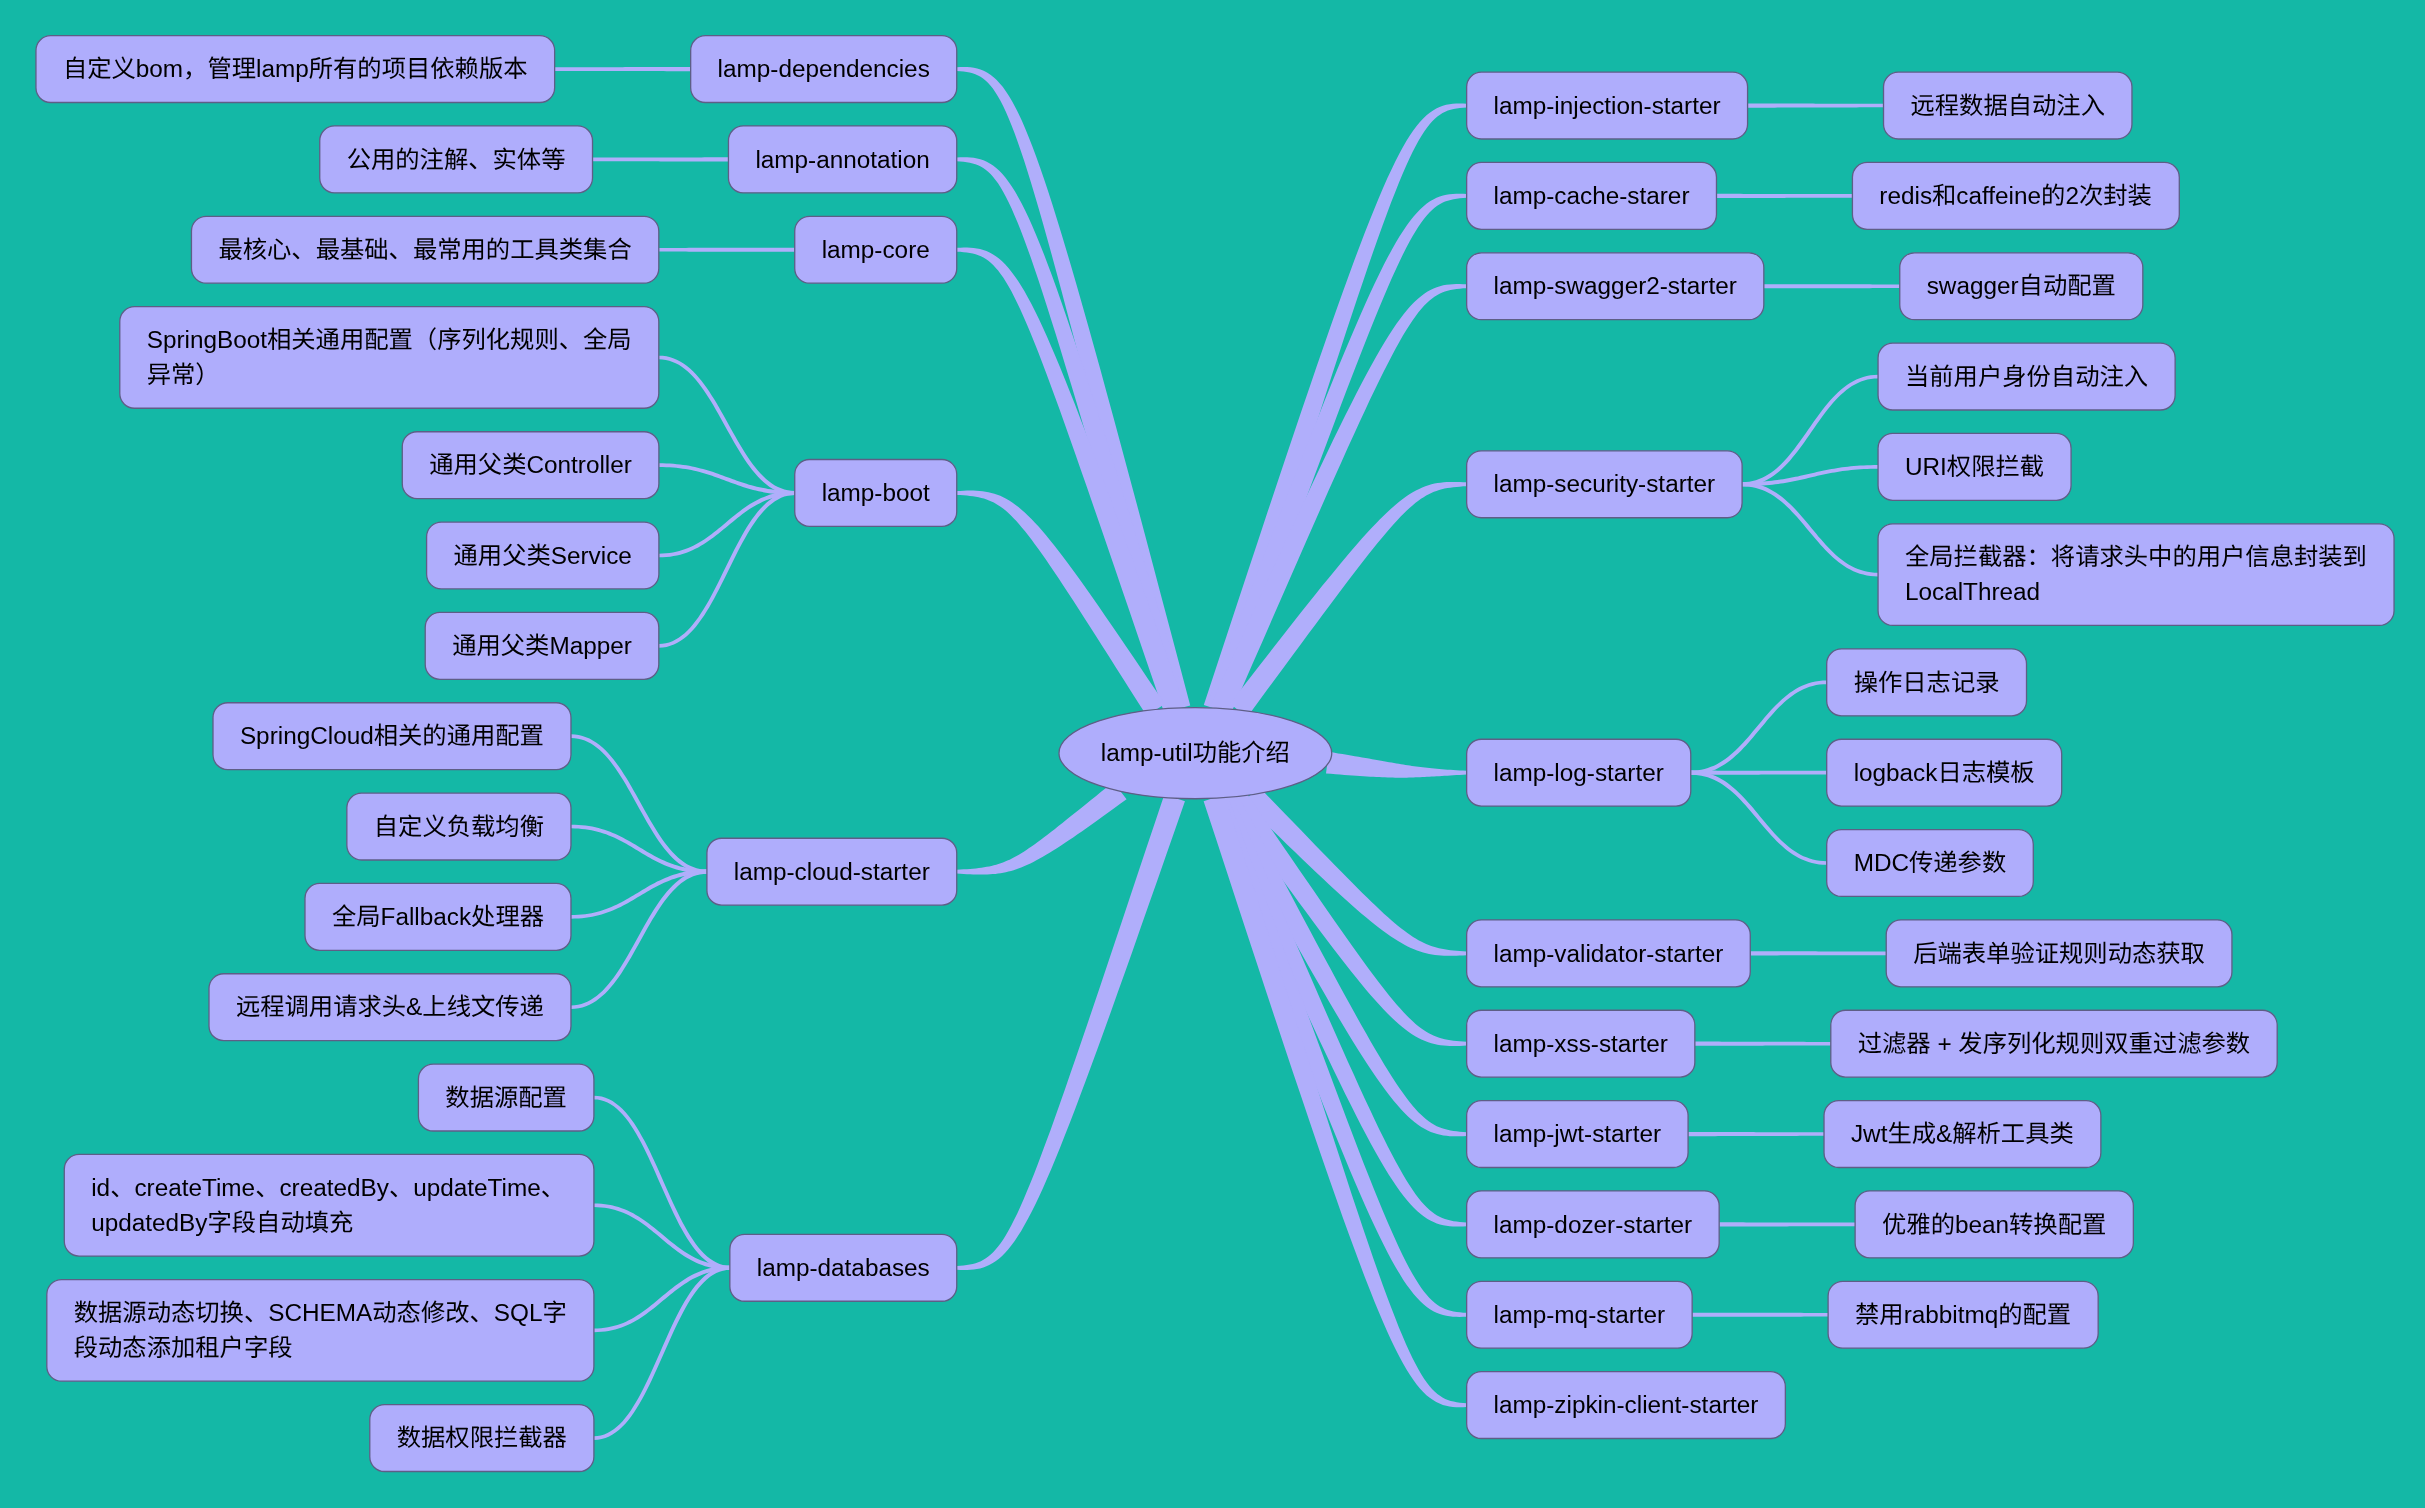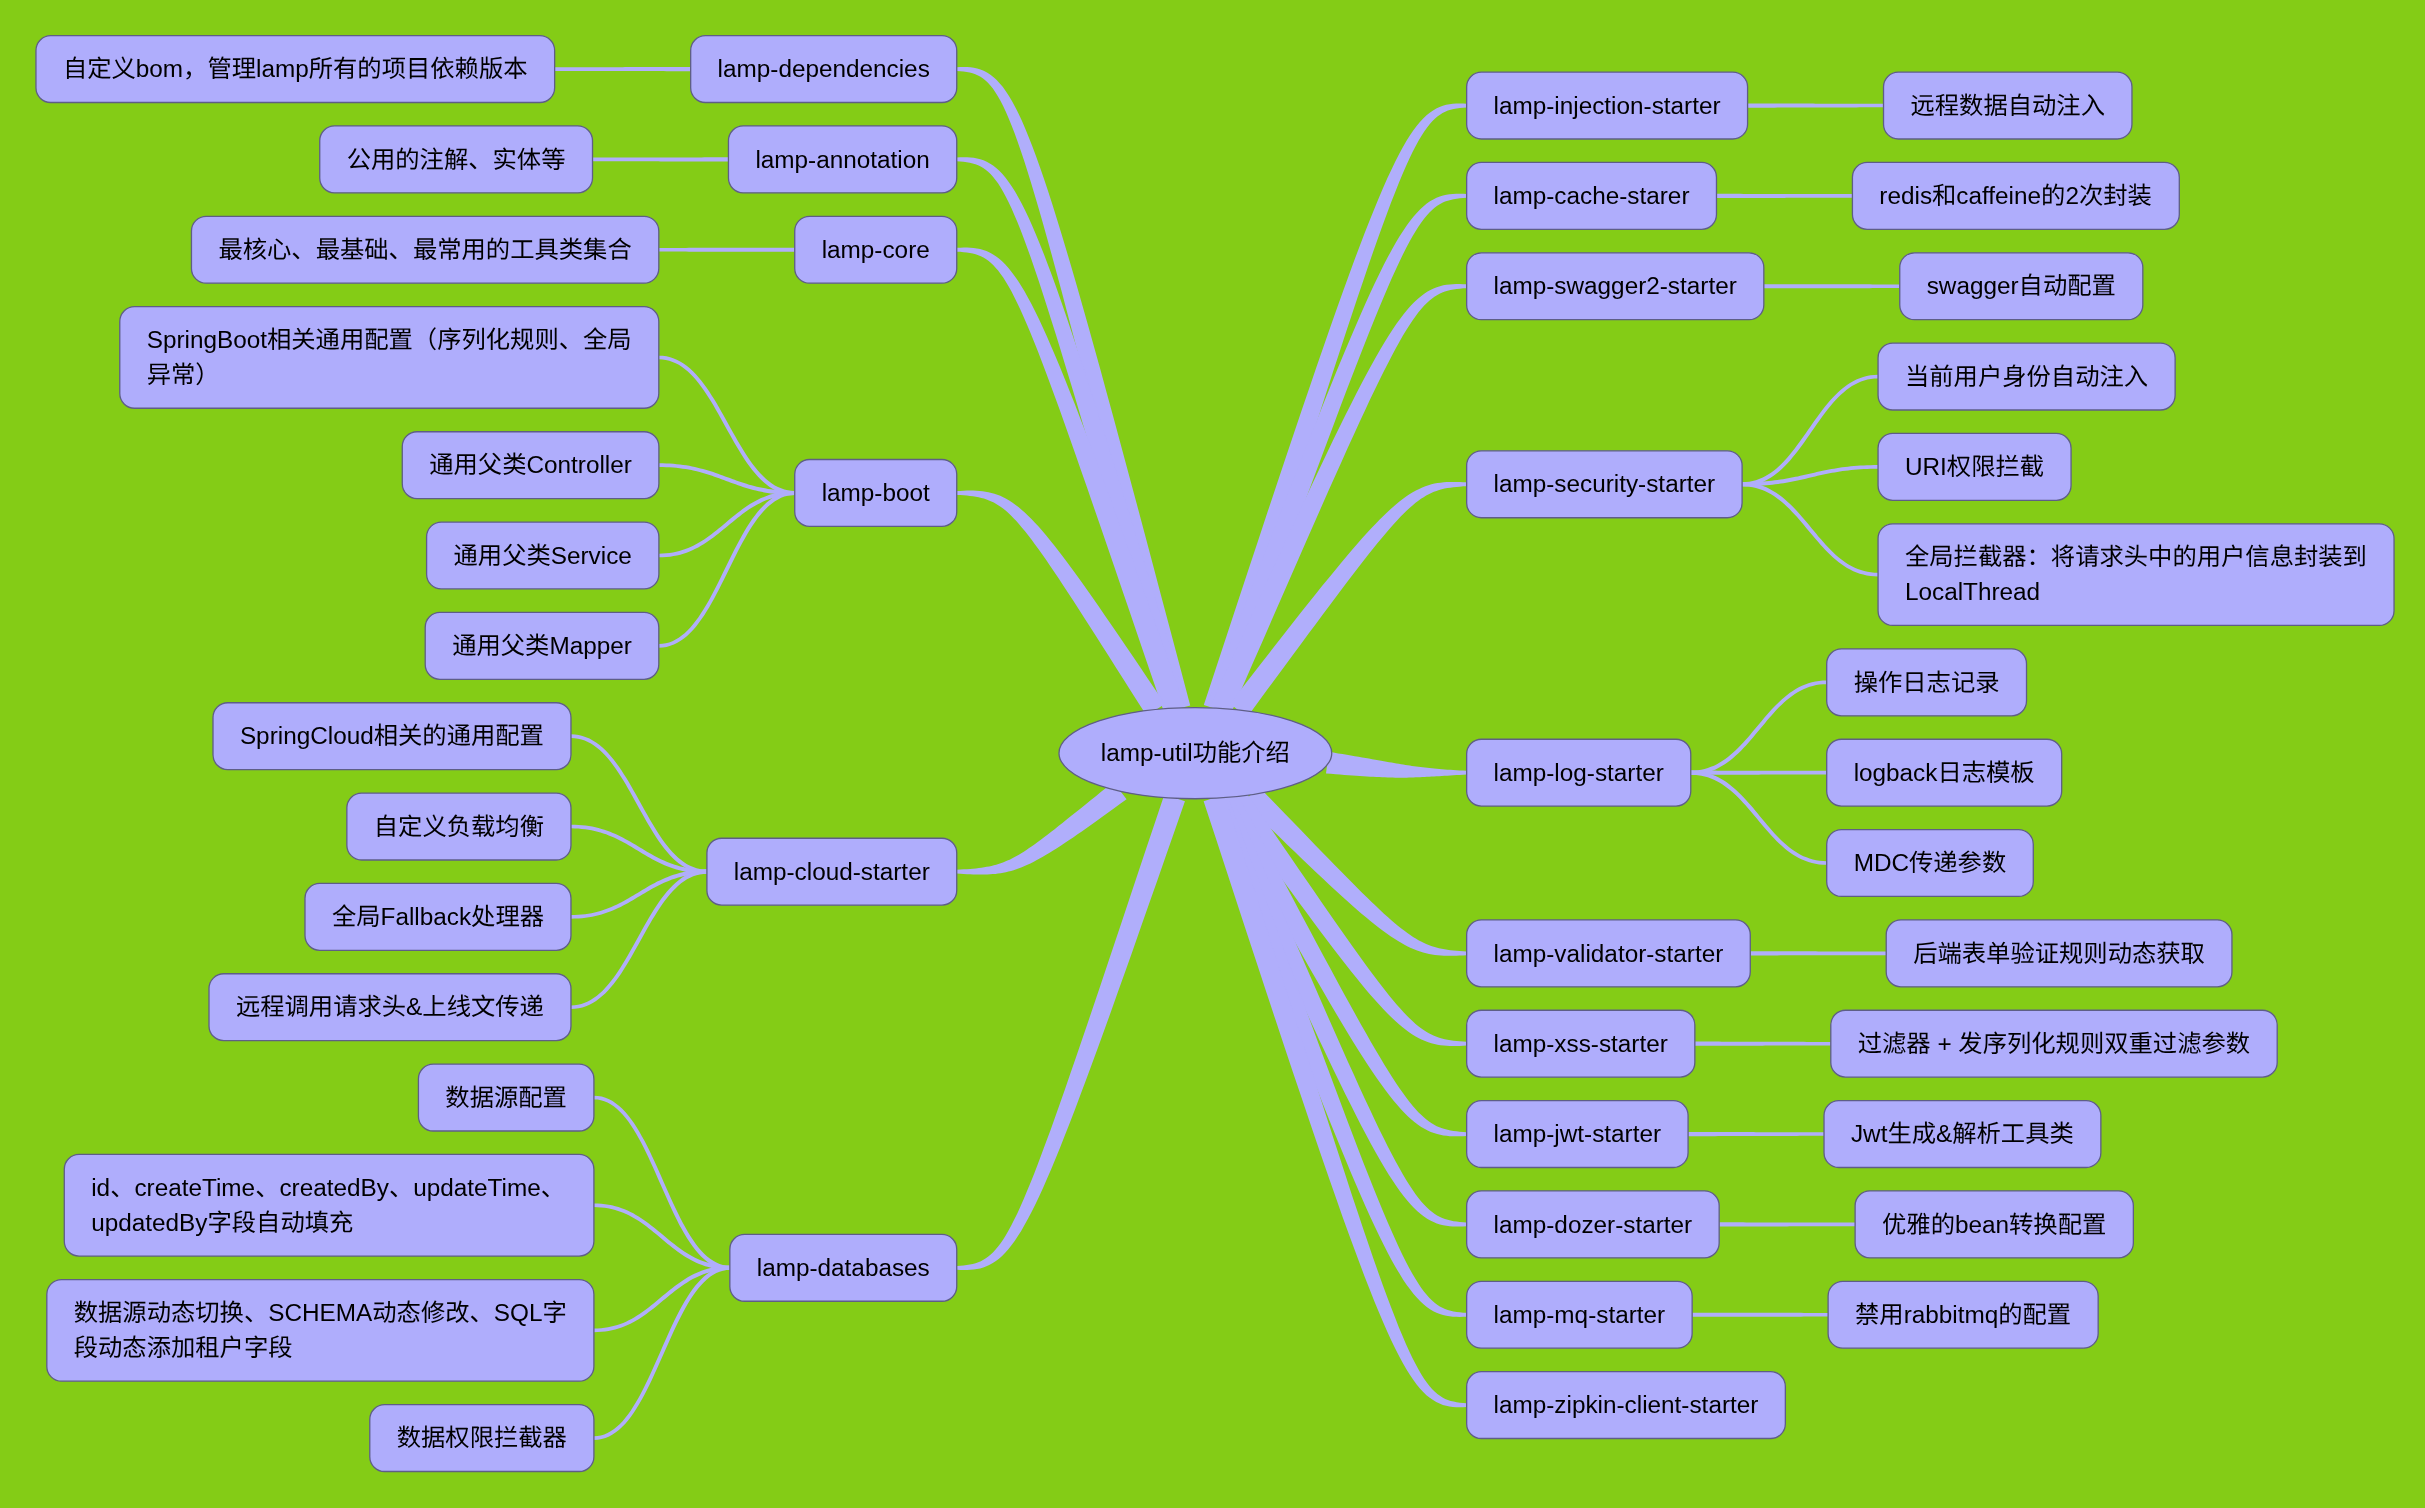--- a/index.html
+++ b/index.html
@@ -1,19 +1,19 @@
 <!DOCTYPE html>
 <html lang="zh-CN" style="font-size:14px"><head>
 <meta charset="utf-8">
 <title>lamp-util mindmap</title>
 <style>
   html,body{margin:0;padding:0;background:#ffffff;}
   body{width:2426px;height:1508px;overflow:hidden;
        font-family:"Liberation Sans","DejaVu Sans",sans-serif;}
-  #stage{position:relative;width:2426px;height:1508px;background:#84cc16;}
+  #stage{position:relative;width:2426px;height:1508px;background:#14b8a6;}
   svg#mm{position:absolute;left:0;top:0;width:2426px;height:1508px;display:block;
        transform:translateZ(0);}
   .edge{stroke:none;}
   .node-shape{stroke-width:1.5;}
   .node-label{font-size:28px;fill:#000000;
       font-family:"Liberation Sans","DejaVu Sans",sans-serif;}
   .root-label{font-size:28px;fill:#000000;text-anchor:middle;
       font-family:"Liberation Sans","DejaVu Sans",sans-serif;}
 </style>
 </head>

